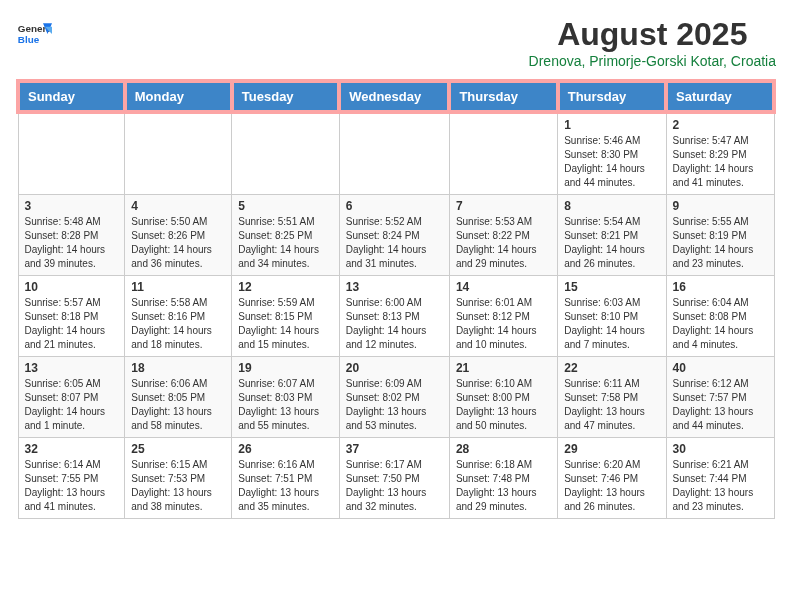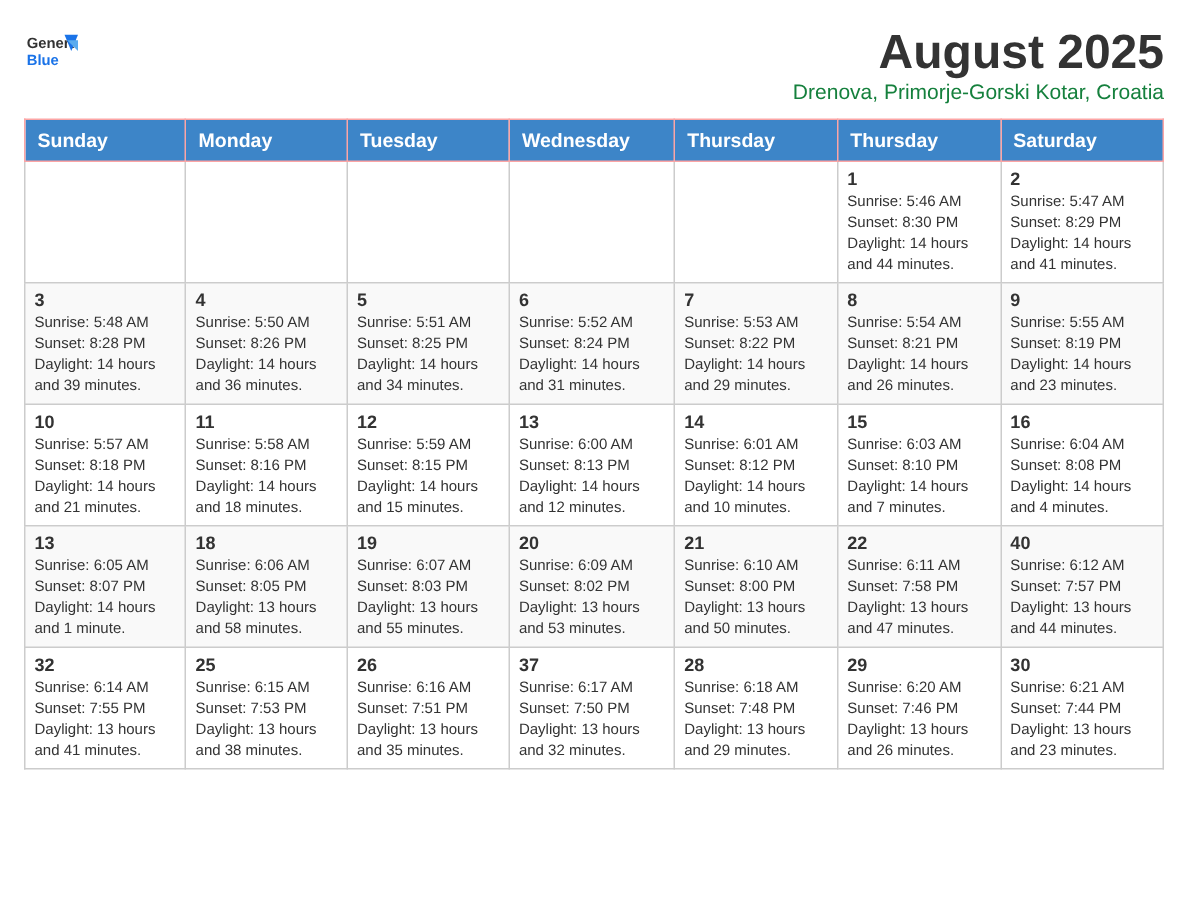--- a/index.html
+++ b/index.html
@@ -25,38 +25,39 @@
       width: 36px;
       height: 36px;
     }
     .title-area {
       text-align: right;
     }
     .month-year {
       font-size: 32px;
       font-weight: bold;
       color: #333;
+      text-align: center;
     }
     .location {
       font-size: 14px;
       color: #15803d;
     }
     .calendar {
       width: 100%;
       border-collapse: collapse;
       border: 1px solid #ccc;
     }
     .calendar th {
       background-color: #3d85c8;
       color: #fff;
       text-align: left;
       padding: 6px 8px;
       font-size: 13px;
       font-weight: bold;
-      border: 1px solid #fca5a5;
+      border: 4px solid #fca5a5;
     }
     .calendar td {
       border: 1px solid #ccc;
       vertical-align: top;
       padding: 4px 6px;
       width: 113px;
       min-height: 80px;
       font-size: 10.5px;
       color: #333;
     }

